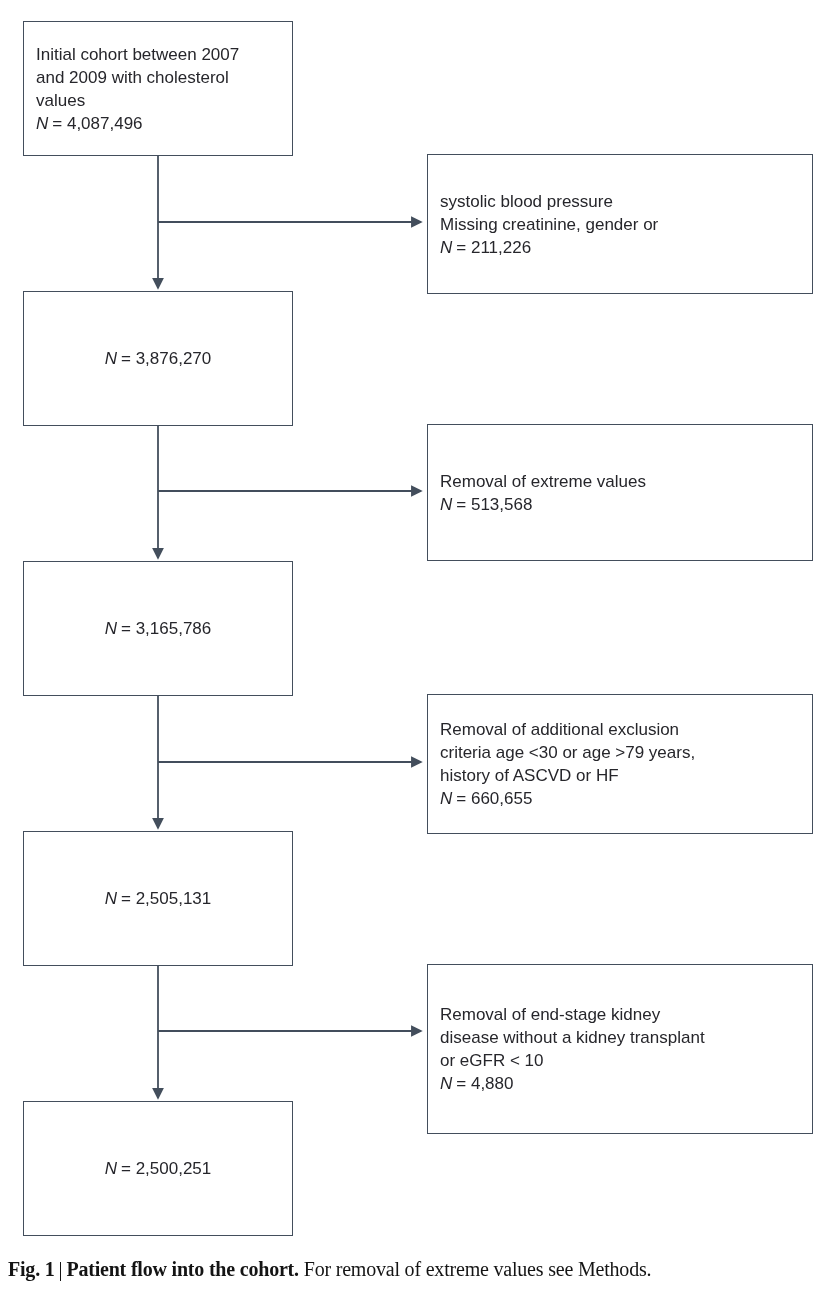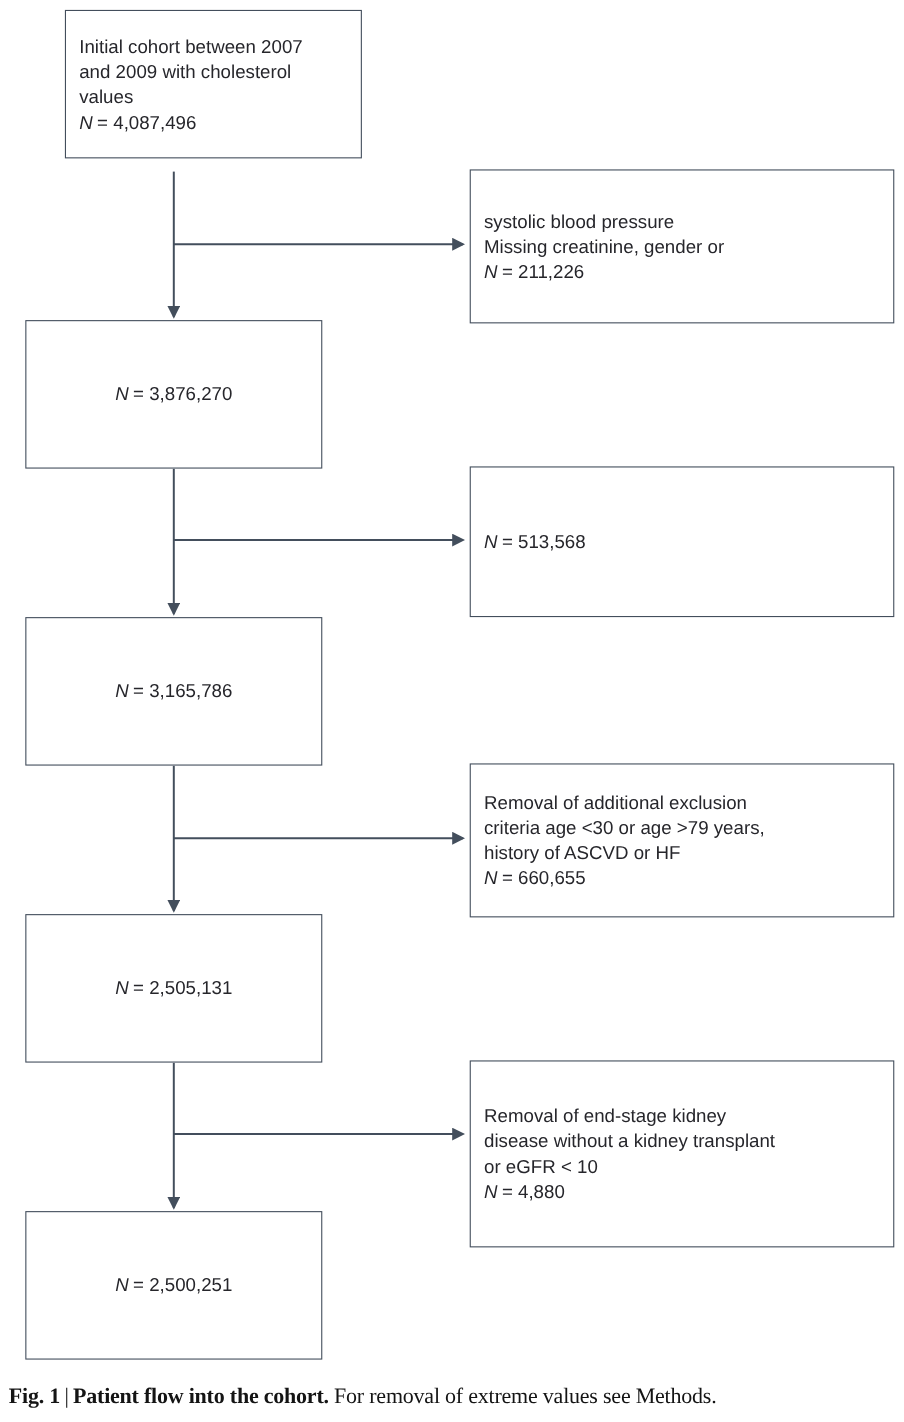--- a/index.html
+++ b/index.html
@@ -59,21 +59,21 @@
       <path d="M158,222 L421,222" marker-end="url(#ah)"></path>
       <path d="M158,426 L158,558" marker-end="url(#ah)"></path>
       <path d="M158,491 L421,491" marker-end="url(#ah)"></path>
       <path d="M158,696 L158,828" marker-end="url(#ah)"></path>
       <path d="M158,762 L421,762" marker-end="url(#ah)"></path>
       <path d="M158,966 L158,1098" marker-end="url(#ah)"></path>
       <path d="M158,1031 L421,1031" marker-end="url(#ah)"></path>
     </g>
   </svg>
 
-  <div class="box main padded" style="top:9px;margin-left:36px;">
+  <div class="box main padded" style="top:21px;">
     <div>Initial cohort between 2007</div>
     <div>and 2009 with cholesterol</div>
     <div>values</div>
     <div class="nline"><span class="it">N</span><span>= 4,087,496</span></div>
   </div>
 
   <div class="box main centered" style="top:291px;">
     <div class="nline"><span class="it">N</span><span>= 3,876,270</span></div>
   </div>
 
@@ -89,20 +89,21 @@
     <div class="nline"><span class="it">N</span><span>= 2,500,251</span></div>
   </div>
 
   <div class="box side" style="top:154px;height:140px;">
     <div>systolic blood pressure</div>
     <div>Missing creatinine, gender or</div>
     <div class="nline"><span class="it">N</span><span>= 211,226</span></div>
   </div>
 
   <div class="box side" style="top:424px;height:137px;">
+    <div>Removal of extreme values</div>
     <div class="nline"><span class="it">N</span><span>= 513,568</span></div>
   </div>
 
   <div class="box side" style="top:694px;height:140px;">
     <div>Removal of additional exclusion</div>
     <div>criteria age &lt;30 or age &gt;79 years,</div>
     <div>history of ASCVD or HF</div>
     <div class="nline"><span class="it">N</span><span>= 660,655</span></div>
   </div>
 

